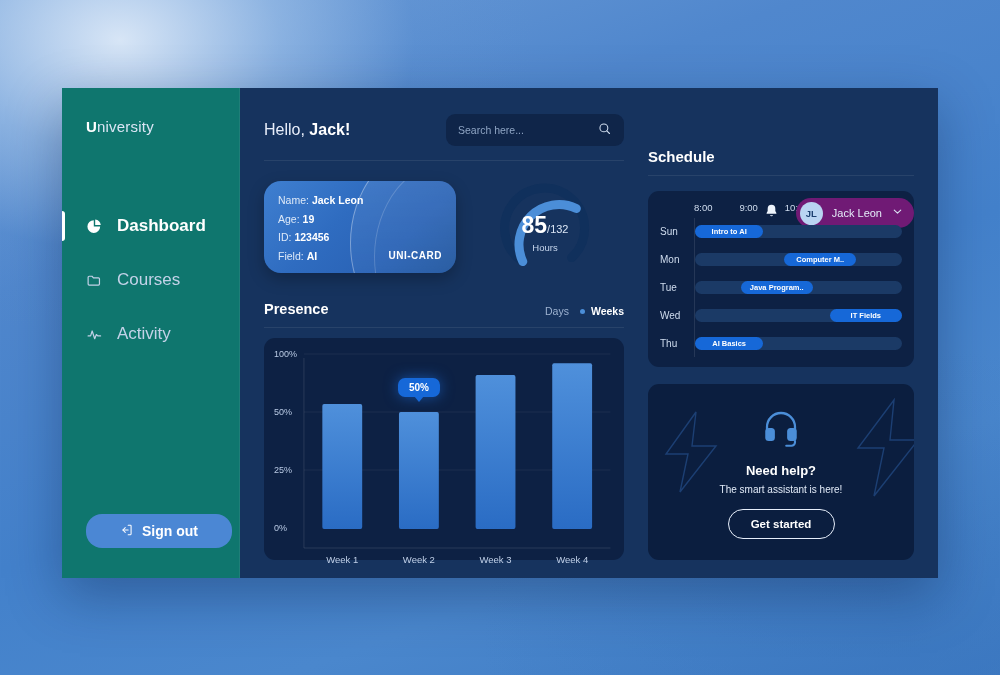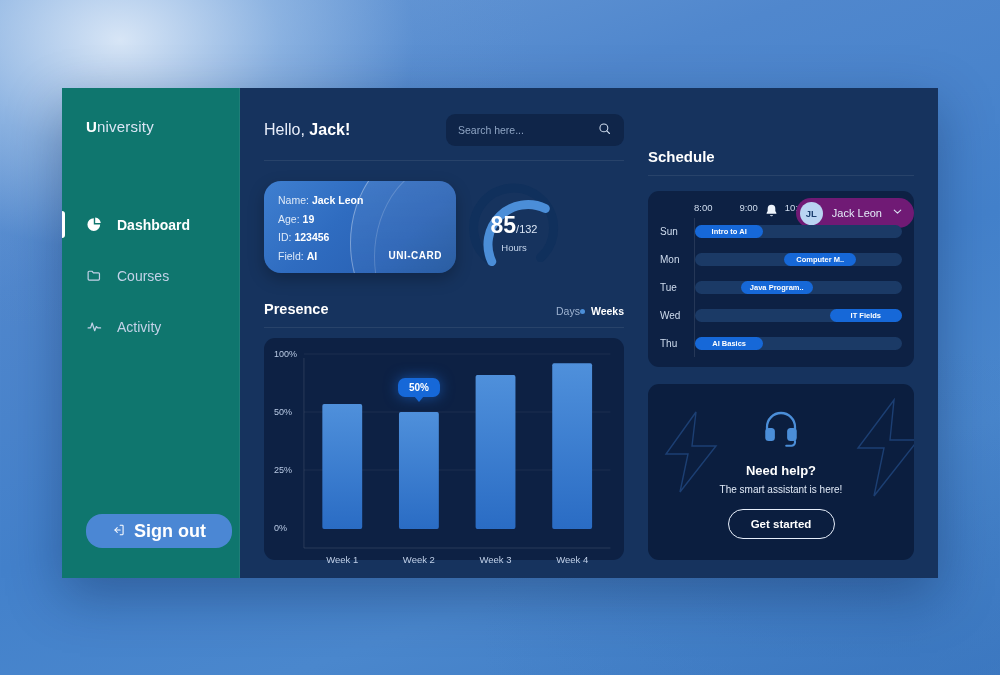--- a/index.html
+++ b/index.html
@@ -33,32 +33,32 @@
   .sidebar:after{
     content:""; position:absolute; right:0; top:0; bottom:0; width:1px;
     background:rgba(255,255,255,0.07);
   }
   .brand { font-size:15px; color:#dbe6f5; letter-spacing:.2px; padding:4px 0 0 24px; font-weight:400; }
   .brand b { color:#ffffff; font-weight:700; }
   .nav { margin-top:74px; display:flex; flex-direction:column; gap:20px; }
   .nav-item {
     display:flex; align-items:center; gap:14px;
     padding:7px 0 7px 24px; position:relative;
-    color:#c3d2e8; font-size:14px; cursor:pointer;
+    color:#c3d2e8; font-size:17px; cursor:pointer;
   }
   .nav-item.active { color:#ffffff; font-weight:700; }
   .nav-item.active:before{
     content:""; position:absolute; left:0; top:2px; bottom:2px; width:3px;
     background:#ffffff; border-radius:0 3px 3px 0;
   }
   .nav-ico { width:17px; height:17px; display:block; flex:0 0 17px; }
   .signout-wrap { margin-top:auto; padding:0 0 30px 24px; }
   .signout {
     width:146px; height:34px; border:none; border-radius:16px;
-    background:#4b87d4; color:#ffffff; font-size:18px; font-weight:600;
+    background:#4b87d4; color:#ffffff; font-size:14px; font-weight:600;
     font-family:inherit; display:flex; align-items:center; justify-content:center; gap:8px;
     cursor:pointer;
   }
   
   .main { flex:1; display:flex; min-width:0; }
   .center { width:406px; flex:0 0 406px; padding:22px 22px 0 24px; }
   .right { flex:1; padding:22px 24px 0 2px; min-width:0; }
 
   .topbar { display:flex; align-items:center; height:40px; }
   .greet { font-size:16px; color:#e8eefa; font-weight:400; white-space:nowrap; }
@@ -106,31 +106,31 @@
   .unicard:after{
     content:""; position:absolute; right:-70px; top:-20px; width:150px; height:190px;
     border-radius:50%; border:1px solid rgba(255,255,255,0.18);
   }
   .crow { font-size:10.5px; color:#dde9f8; margin-bottom:6.5px; position:relative; z-index:2; }
   .crow b { color:#ffffff; font-weight:700; margin-left:3px; }
   .cbrand {
     position:absolute; right:14px; bottom:12px; z-index:2;
     font-size:10px; font-weight:700; color:#ffffff; letter-spacing:.5px;
   }
-  .gaugewrap { flex:1; display:flex; padding-top:2px; }
+  .gaugewrap { flex:1; display:flex; justify-content:center; padding-top:2px; }
   .gauge { position:relative; width:96px; height:96px; }
   .gtext { position:absolute; inset:0; display:flex; flex-direction:column; align-items:center; justify-content:center; padding-top:4px;}
   .gnum { font-size:23px; font-weight:700; color:#ffffff; line-height:1; }
   .gnum span { font-size:11px; font-weight:400; color:#dbe6f5; }
   .ghours { font-size:9.5px; color:#c6d6ec; margin-top:5px; }
 
   
   .sechead { display:flex; align-items:flex-end; margin-top:22px; }
   .sectitle { font-size:14.5px; font-weight:700; color:#ffffff; }
-  .toggle { margin-left:auto; display:flex; align-items:center; font-size:10.5px; }
+  .toggle { margin-left:auto; display:flex; align-items:center; gap:11px; font-size:10.5px; }
   .tg { color:#9db2d0; cursor:pointer; }
   .tg.on { color:#ffffff; font-weight:700; display:flex; align-items:center; gap:6px; }
   .dot { width:5px; height:5px; border-radius:50%; background:#4b8ed8; display:inline-block; }
   .chartcard {
     margin-top:10px; height:222px; border-radius:11px;
     background:#0d2144; position:relative; padding:14px 10px 0 10px;
   }
 
   
   .schedhead { font-size:15px; font-weight:700; color:#ffffff; margin-top:38px; }

